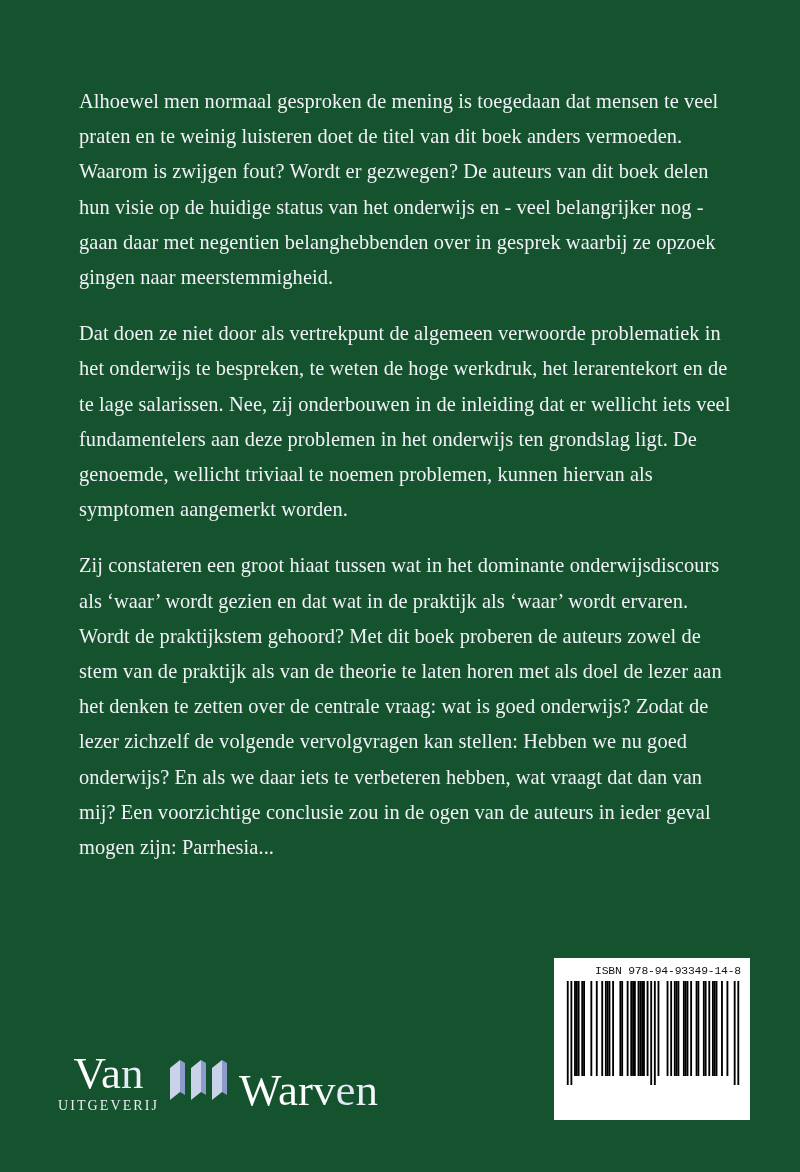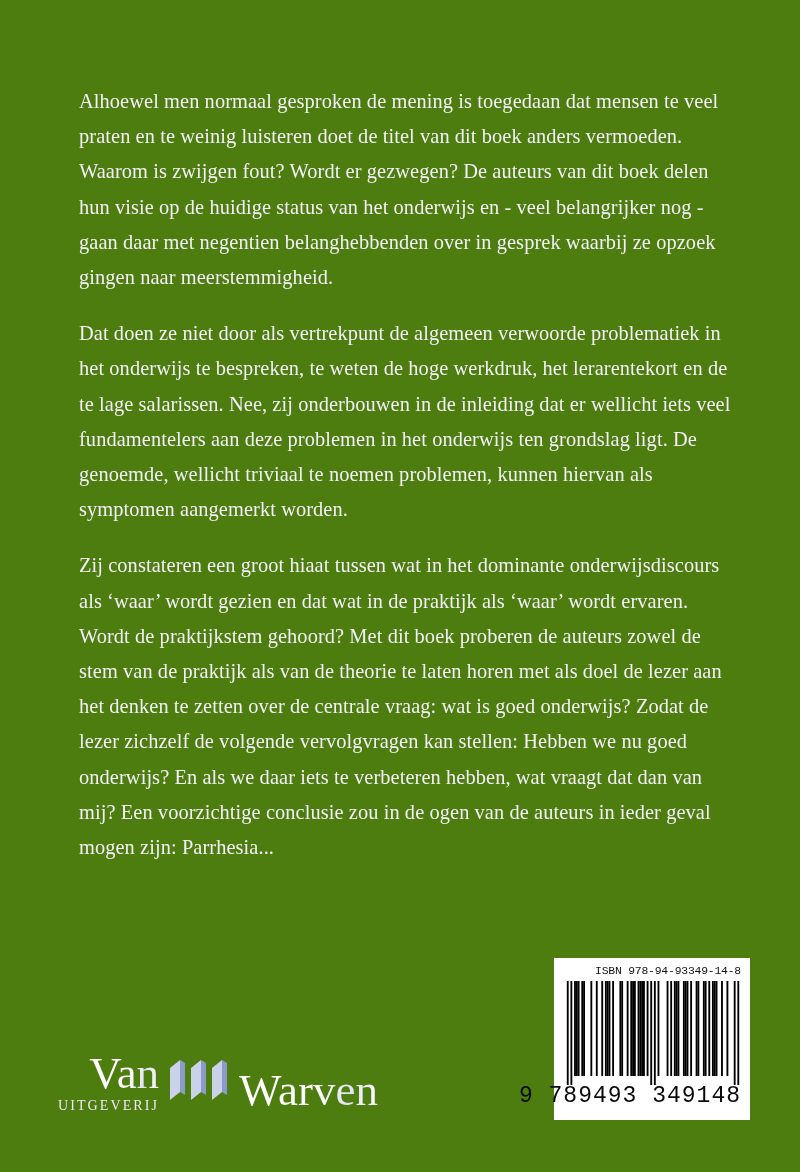--- a/index.html
+++ b/index.html
@@ -12,21 +12,21 @@
     background: #2b3577;
     font-family: "Liberation Serif", serif;
     overflow: hidden;
     position: relative;
   }
 
   
   #cover {
     position: absolute;
     inset: 0;
-    background: #4d7c0f;
+    background: #14532d;
   }
 
   
   #blurb {
     position: absolute;
     left: 79px;
     top: 84px;
     width: 660px;
   }
 
@@ -51,21 +51,21 @@
     height: 72px;
   }
   .logo-row {
     display: flex;
     align-items: flex-end;
     height: 58px;
   }
   .logo-van-wrap {
     display: flex;
     flex-direction: column;
-    align-items: flex-end;
+    align-items: center;
     line-height: 1;
   }
   .logo-word {
     font-family: "Liberation Serif", serif;
     font-size: 45px;
     line-height: 45px;
     color: #ffffff;
     background: linear-gradient(100deg, #ffffff 0%, #ffffff 55%, #dfe2f2 78%, #ffffff 100%);
     -webkit-background-clip: text;
     background-clip: text;
@@ -207,16 +207,15 @@
         <rect x="139.711" y="0" width="1.851" height="95" fill="#000000"></rect>
         <rect x="143.340" y="0" width="1.851" height="95" fill="#000000"></rect>
         <rect x="146.969" y="0" width="1.851" height="95" fill="#000000"></rect>
         <rect x="148.784" y="0" width="1.851" height="95" fill="#000000"></rect>
         <rect x="150.598" y="0" width="1.851" height="95" fill="#000000"></rect>
         <rect x="156.041" y="0" width="1.851" height="95" fill="#000000"></rect>
         <rect x="161.485" y="0" width="1.851" height="95" fill="#000000"></rect>
         <rect x="168.742" y="0" width="1.851" height="104" fill="#000000"></rect>
         <rect x="172.371" y="0" width="1.851" height="104" fill="#000000"></rect>
       </svg>
-    <div id="ean-digits">9  789493 349148</div>
   </div>
 
 </div>
 
 </body></html>

